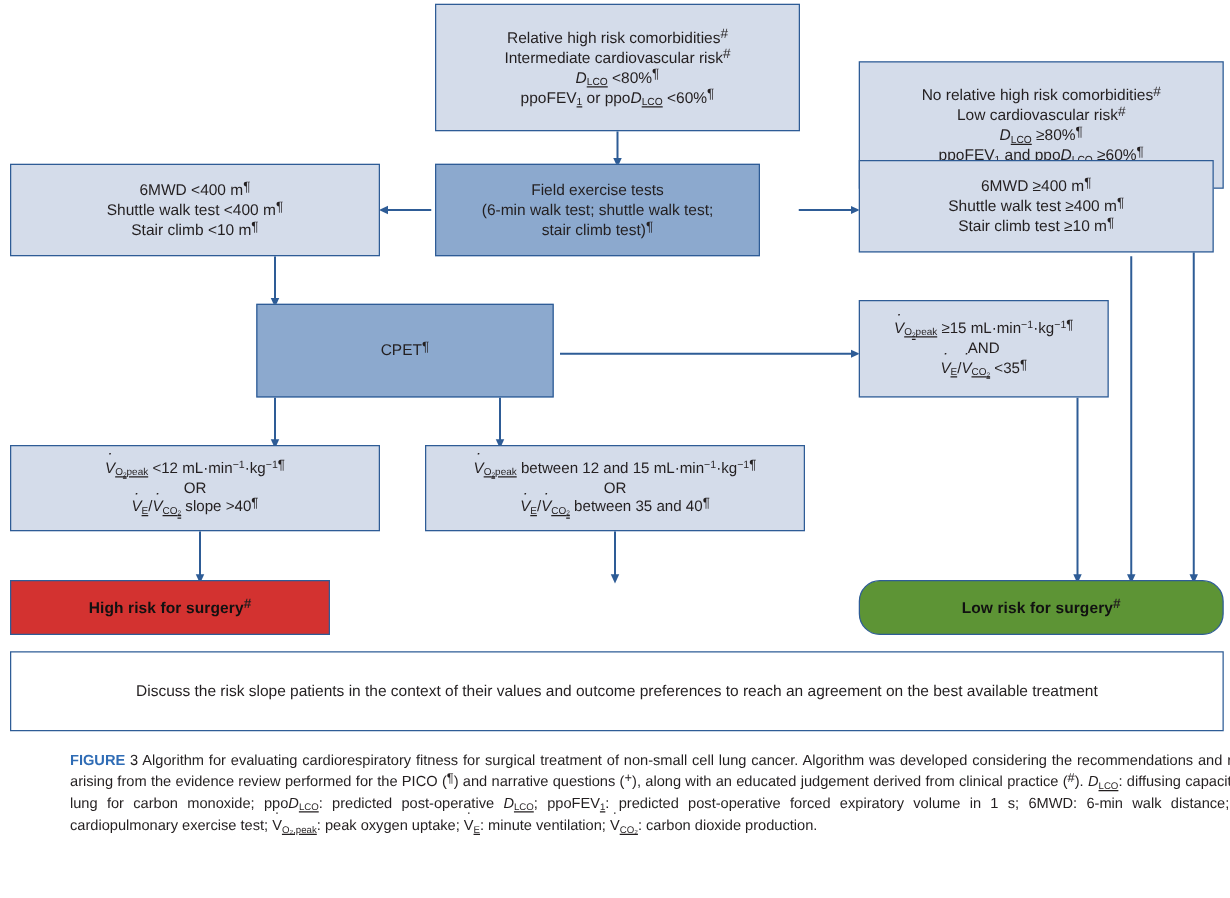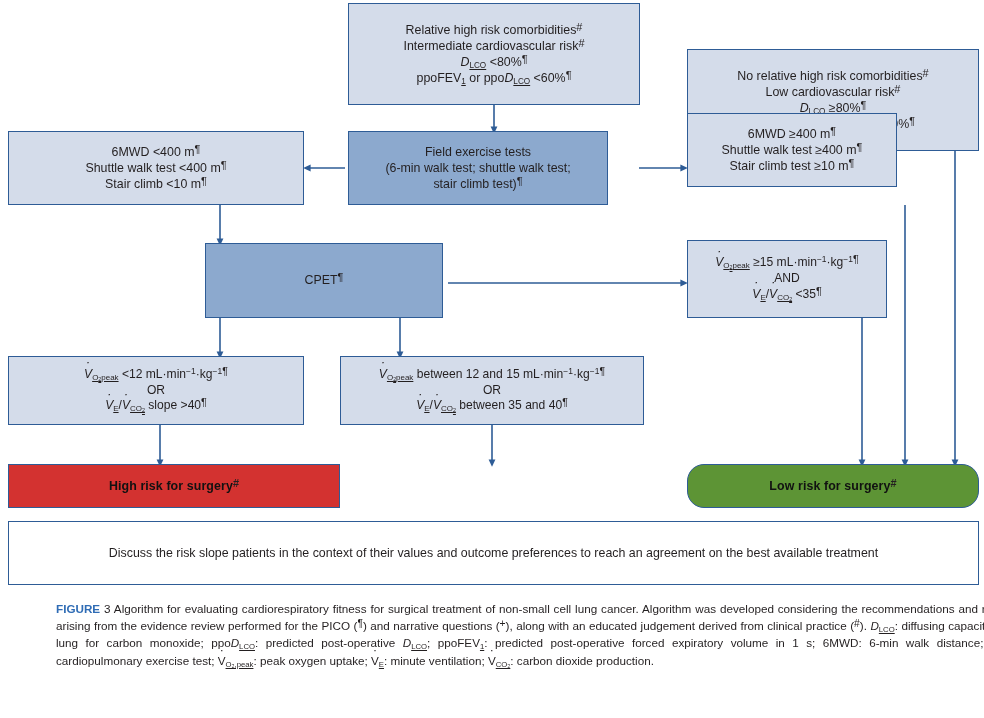--- a/index.html
+++ b/index.html
@@ -101,21 +101,21 @@
   </div>
 
   <div class="box dark" style="left:348px;top:131px;width:260px;height:74px;">
     <span class="txt">
       Field exercise tests<br>
       (6-min walk test; shuttle walk test;<br>
       stair climb test)<sup class="pil">¶</sup>
     </span>
   </div>
 
-  <div class="box light" style="left:687px;top:113px;width:210px;height:74px;">
+  <div class="box light" style="left:687px;top:128px;width:284px;height:74px;">
     <span class="txt">
       6MWD ≥400 m<sup class="pil">¶</sup><br>
       Shuttle walk test ≥400 m<sup class="pil">¶</sup><br>
       Stair climb test ≥10 m<sup class="pil">¶</sup>
     </span>
   </div>
 
   <div class="box dark" style="left:205px;top:243px;width:238px;height:75px;">
     <span class="txt">CPET<sup class="pil">¶</sup></span>
   </div>
@@ -137,21 +137,21 @@
   </div>
 
   <div class="box light" style="left:340px;top:356px;width:304px;height:69px;">
     <span class="txt sm">
       <span class="it dotv">V</span><sub>O<sub>2</sub>peak</sub> between 12 and 15 mL·min<sup>−1</sup>·kg<sup>−1</sup><sup class="pil">¶</sup><br>
       OR<br>
       <span class="it dotv">V</span><sub>E</sub>/<span class="it dotv">V</span><sub>CO<sub>2</sub></sub> between 35 and 40<sup class="pil">¶</sup>
     </span>
   </div>
 
-  <div class="box red risk" style="left:8px;top:464px;width:332px;height:44px;">
+  <div class="box red risk" style="left:8px;top:464px;width:256px;height:44px;">
     <span class="txt">
       High risk for surgery<sup class="pil">#</sup>
     </span>
   </div>
 
 
   <div class="box green risk" style="left:687px;top:464px;width:292px;height:44px;">
     <span class="txt">
       Low risk for surgery<sup class="pil">#</sup>
     </span>

